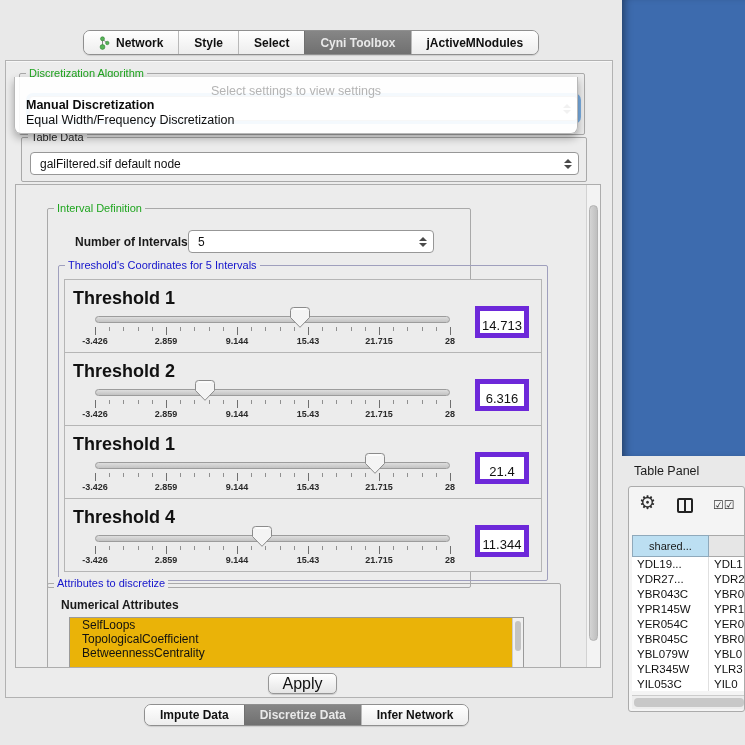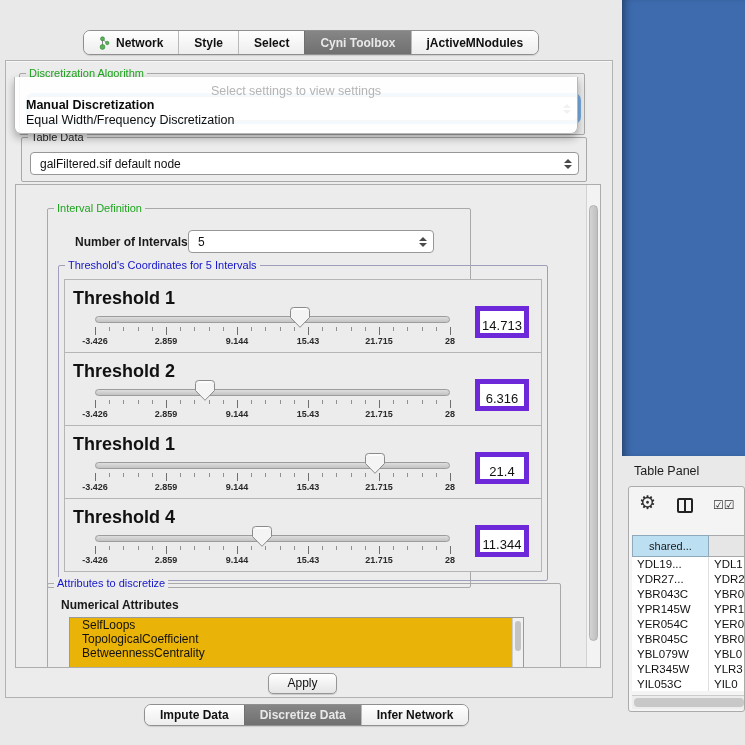--- a/index.html
+++ b/index.html
@@ -84,21 +84,21 @@
 
   .attr-group{left:31px;top:398px;width:514px;height:100px;}
   .attr-subtitle{position:absolute;left:13px;top:14px;font-size:12px;font-weight:bold;}
   .attr-list{position:absolute;left:21px;top:33px;width:455px;height:55px;background:#eab308;
     border:1px solid #9a9a9a;overflow:hidden;}
   .attr-item{font-size:12px;line-height:14px;padding-left:12px;color:#111;white-space:nowrap;}
   .attr-sb{position:absolute;right:0;top:0;width:11px;height:100%;background:#f0f0f0;border-left:1px solid #ccc;}
   .attr-sb-thumb{position:absolute;left:2px;top:3px;width:6px;height:30px;border-radius:4px;background:#c4c4c4;}
 
   .apply-btn{position:absolute;left:262px;top:612px;width:69px;height:21px;border-radius:5px;
-    background:linear-gradient(#ffffff,#e5e5e5);border:1px solid #969696;font-size:12px;
+    background:linear-gradient(#ffffff,#e5e5e5);border:1px solid #969696;font-size:16px;
     text-align:center;line-height:19px;color:#111;box-shadow:0 1px 1px rgba(0,0,0,.15);}
 
   
   .net-frame{position:absolute;left:622px;top:0;width:123px;height:456px;background:var(--frameblue);
     box-shadow:inset 7px 0 9px -5px rgba(0,0,0,.45);}
 
   .tp-region{position:absolute;left:618px;top:456px;width:127px;height:289px;background:#e9e9e9;}
   .tp-title{position:absolute;left:16px;top:8px;font-size:12.5px;color:#1b1b1b;}
   .tp-box{position:absolute;left:10px;top:30px;width:117px;height:226px;background:#f4f4f4;
     border:1px solid #ababab;border-radius:3px;overflow:hidden;}

